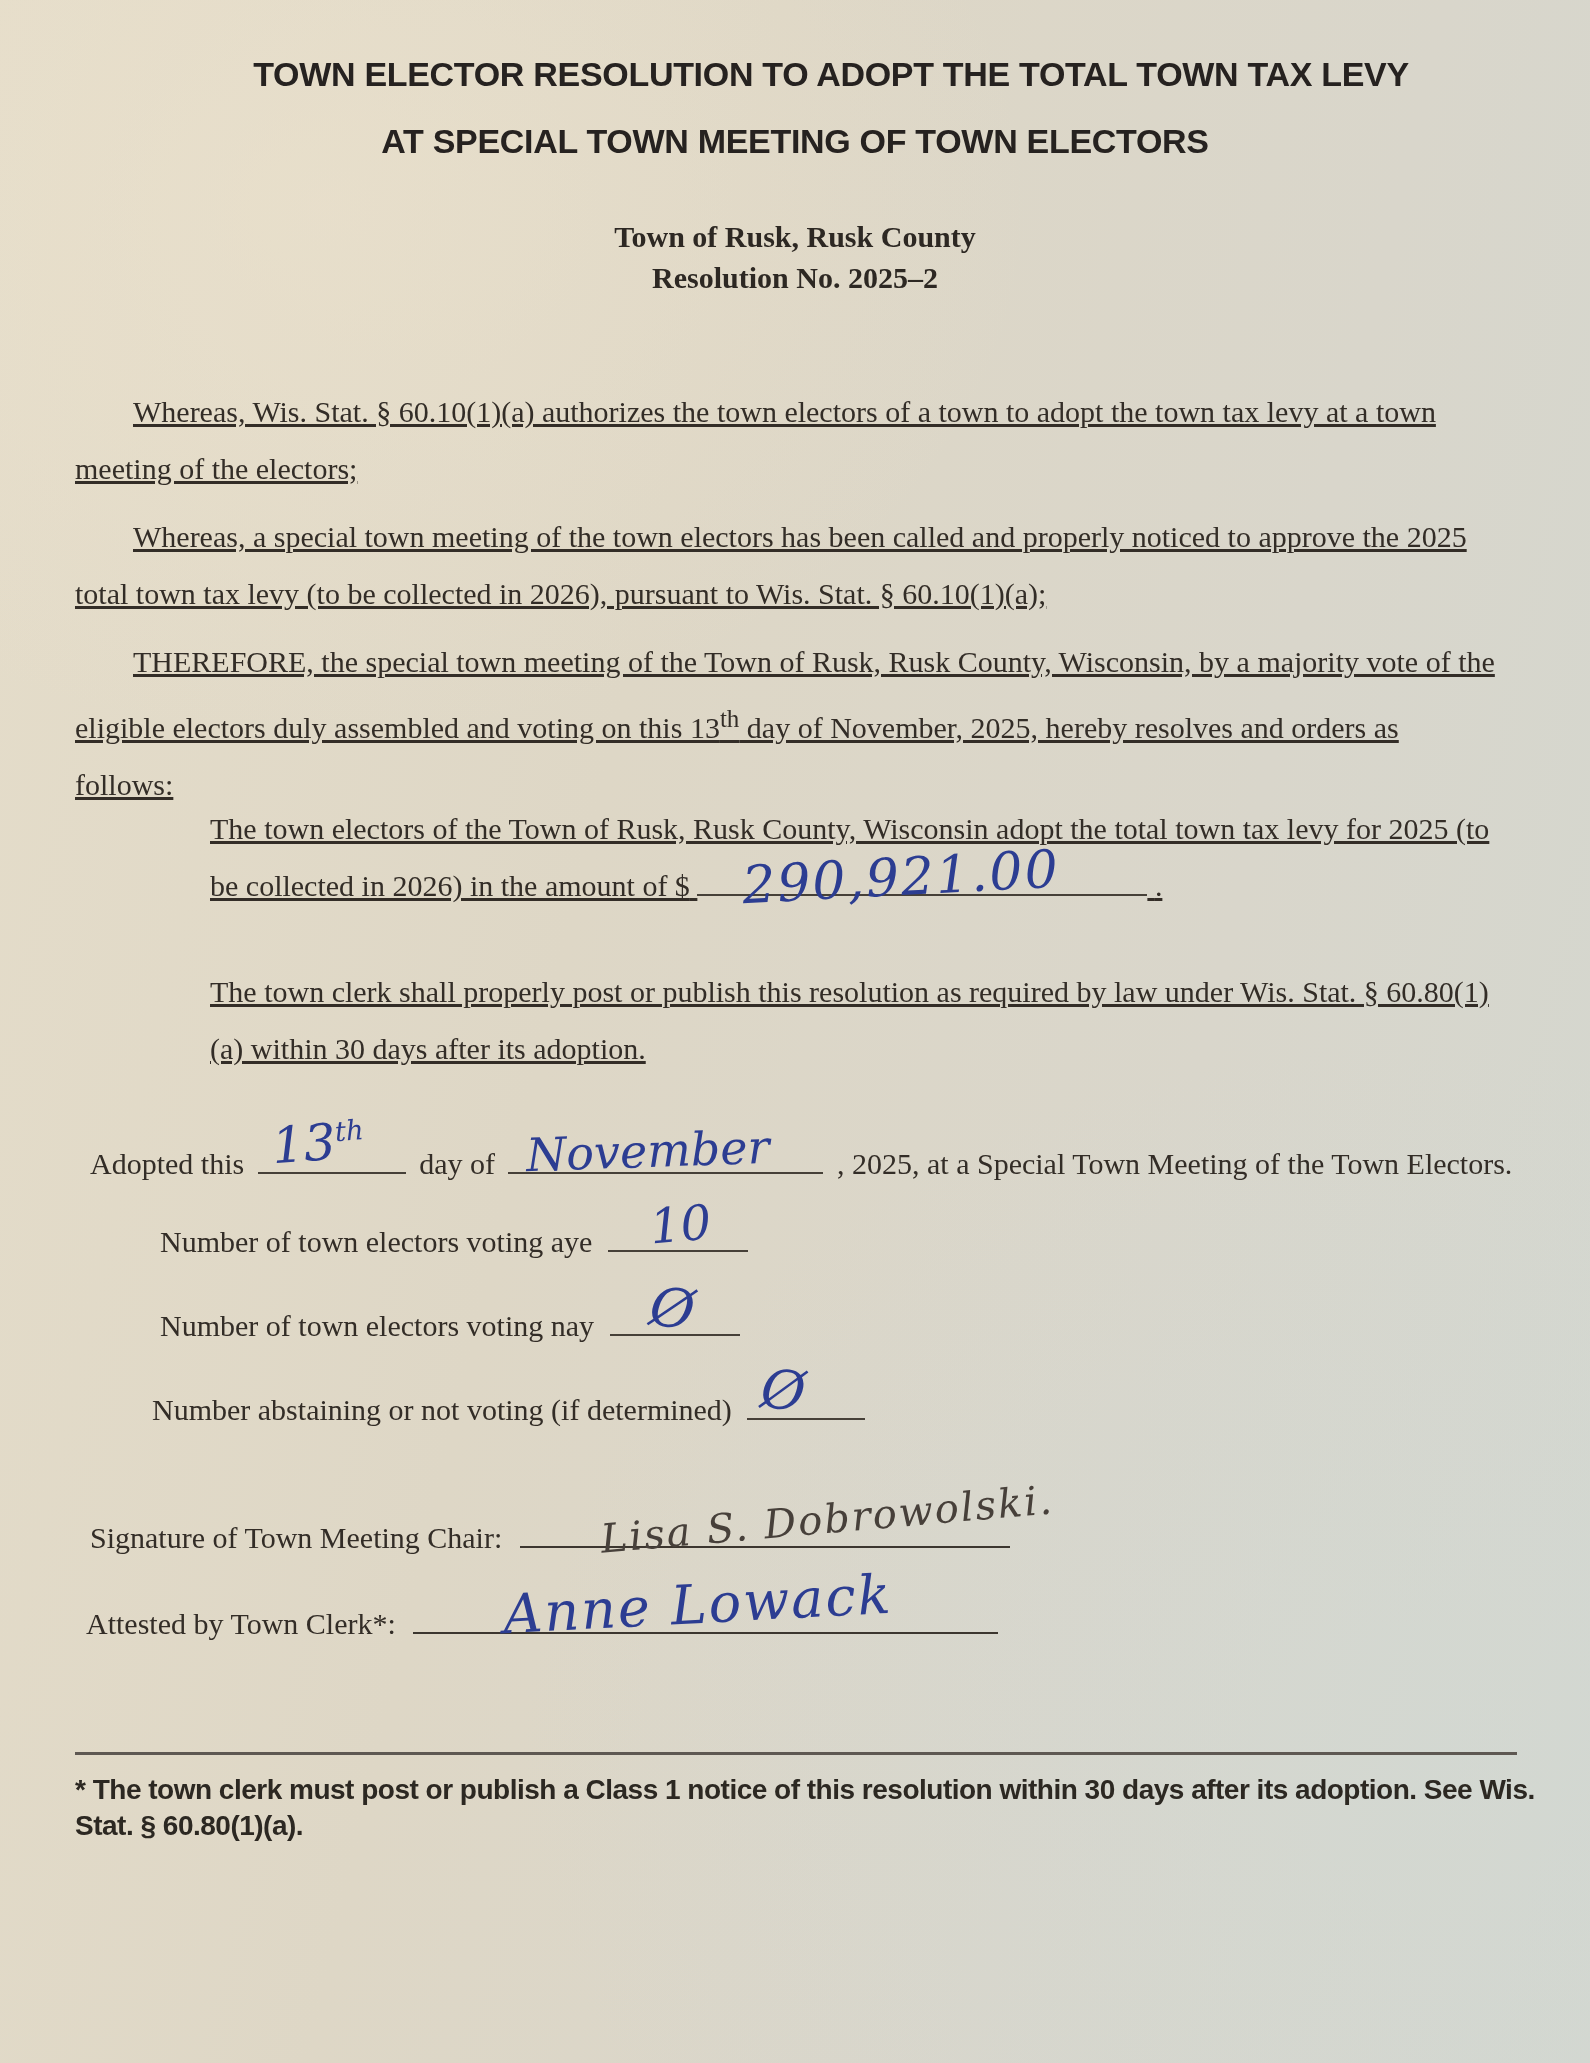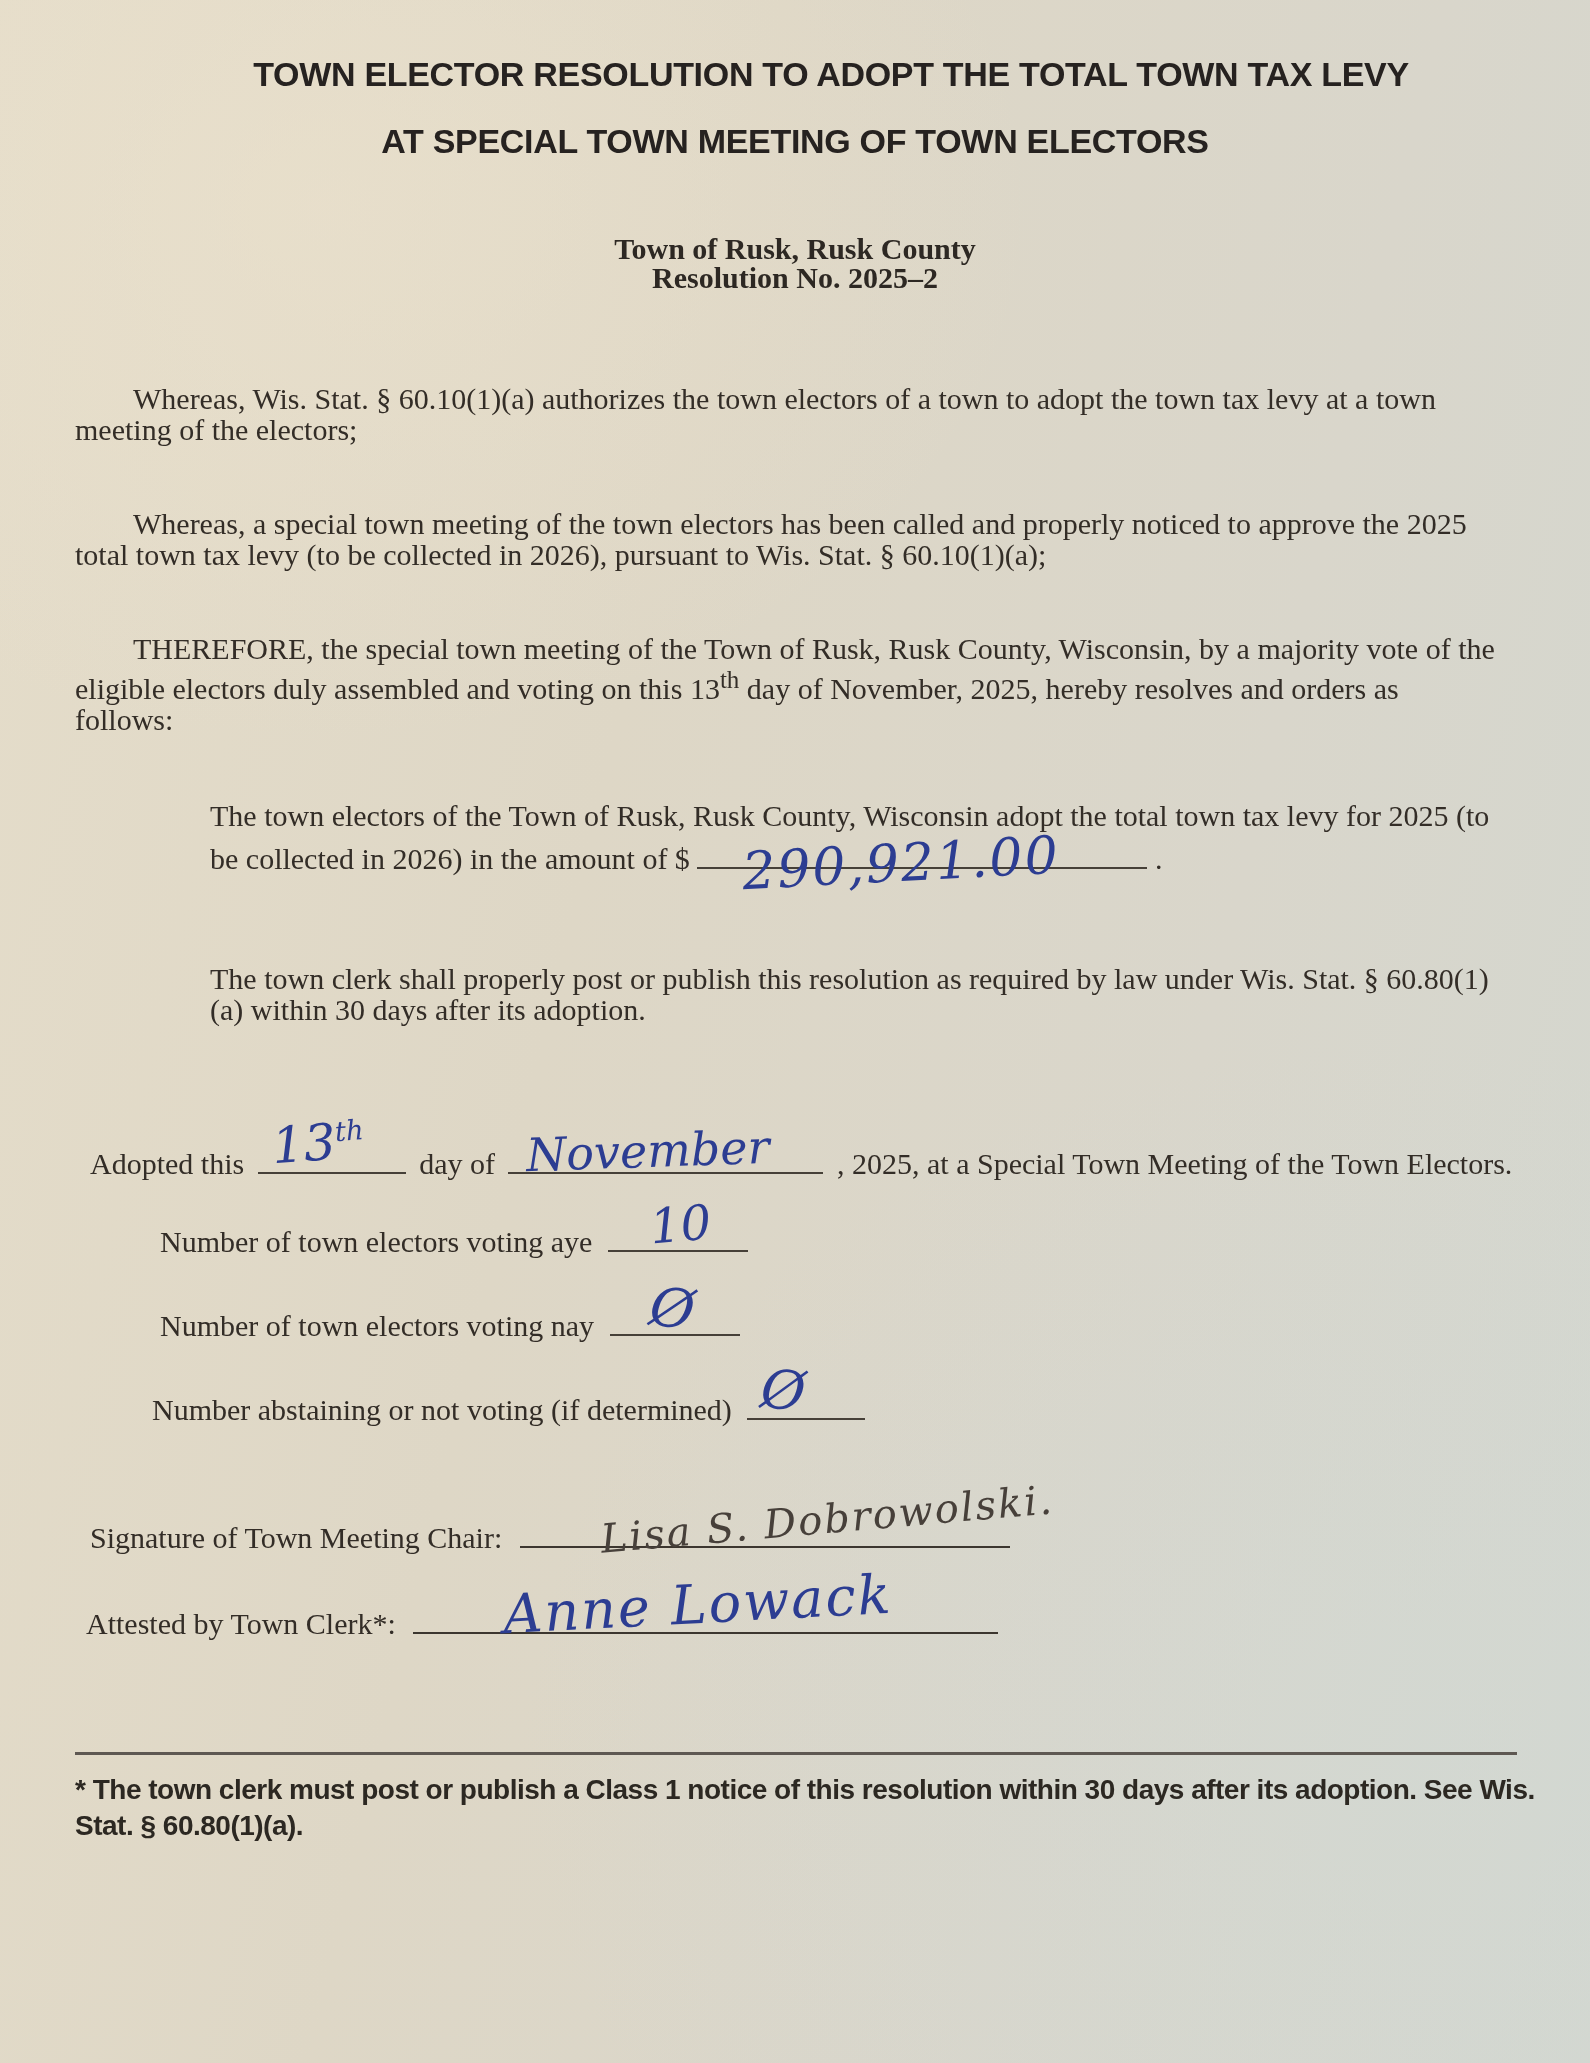--- a/index.html
+++ b/index.html
@@ -27,22 +27,23 @@
   }
   .subtitle {
     left:0; width:100%;
     text-align:center;
     font-weight:bold;
     font-size:30px;
     color:#2d2823;
   }
   .para {
     font-size:30px;
-    line-height:31px;
+    line-height:57px;
     color:#332d27;
+    text-decoration:underline;
   }
   .indent { text-indent:58px; }
 
   .blank {
     display:inline-block;
     border-bottom:2px solid #464038;
     position:relative;
     vertical-align:baseline;
   }
   .hw {
@@ -96,21 +97,21 @@
   }
 </style>
 </head>
 <body>
 
 <div class="stage">
 
   <div class="abs title" style="top:55px;padding-left:36px;">TOWN ELECTOR RESOLUTION TO ADOPT THE TOTAL TOWN TAX LEVY</div>
   <div class="abs title" style="top:122px;">AT SPECIAL TOWN MEETING OF TOWN ELECTORS</div>
 
-  <div class="abs subtitle" style="top:220px;margin-top:12px;">Town of Rusk, Rusk County</div>
+  <div class="abs subtitle" style="top:220px;">Town of Rusk, Rusk County</div>
   <div class="abs subtitle" style="top:261px;font-family:Liberation Serif, serif;">Resolution No. 2025–2</div>
 
   <div class="abs para indent" style="top:383px; left:75px; width:1400px;">Whereas, Wis. Stat. § 60.10(1)(a) authorizes the town electors of a town to adopt the town tax levy at a town meeting of the electors;</div>
 
   <div class="abs para indent" style="top:508px; left:75px; width:1410px;">Whereas, a special town meeting of the town electors has been called and properly noticed to approve the 2025 total town tax levy (to be collected in 2026), pursuant to Wis. Stat. § 60.10(1)(a);</div>
 
   <div class="abs para indent" style="top:633px; left:75px; width:1420px;"><span>THEREFORE, the special town meeting of the Town of Rusk, Rusk County, Wisconsin, by a majority vote of the eligible electors duly assembled and voting on this 13</span><sup>th</sup><span> day of November, 2025, hereby resolves and orders as follows:</span></div>
 
   <div class="abs para" style="top:800px; left:210px; width:1300px;">
     <span>The town electors of the Town of Rusk, Rusk County, Wisconsin adopt the total town tax levy for 2025 (to be collected in 2026) in the amount of  $</span>

